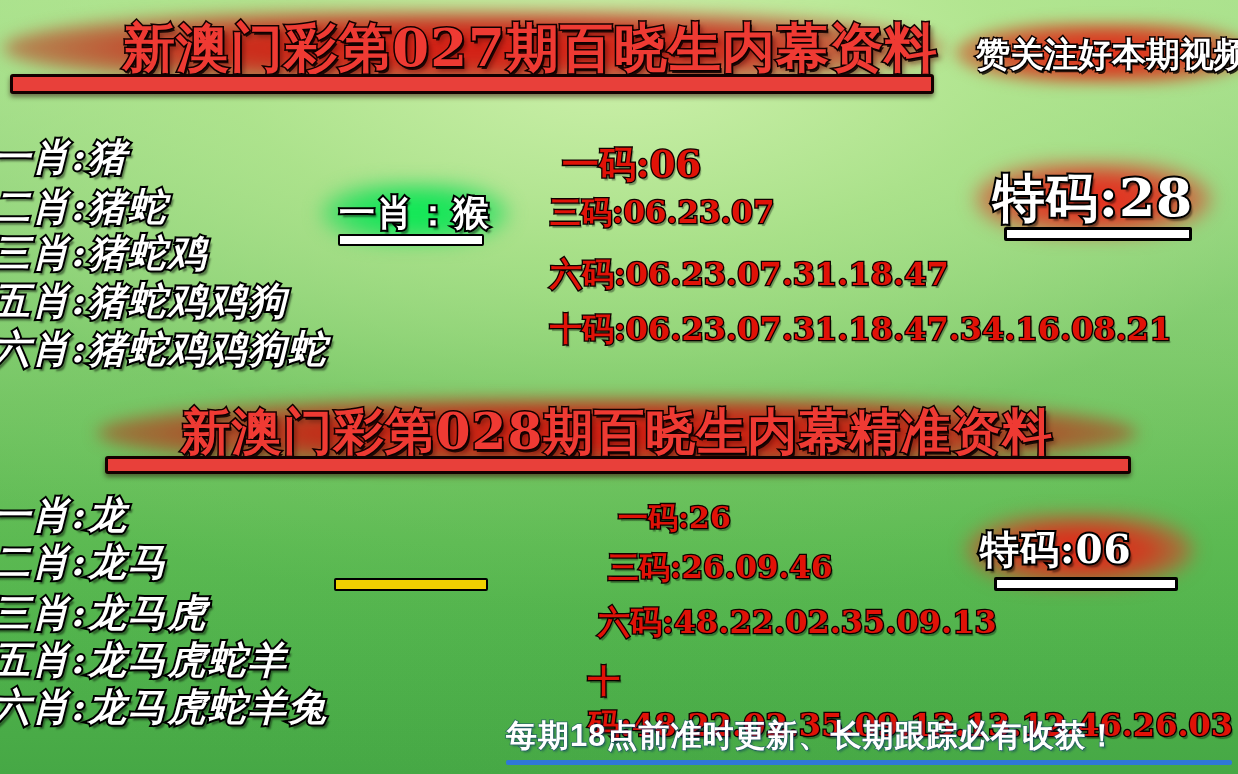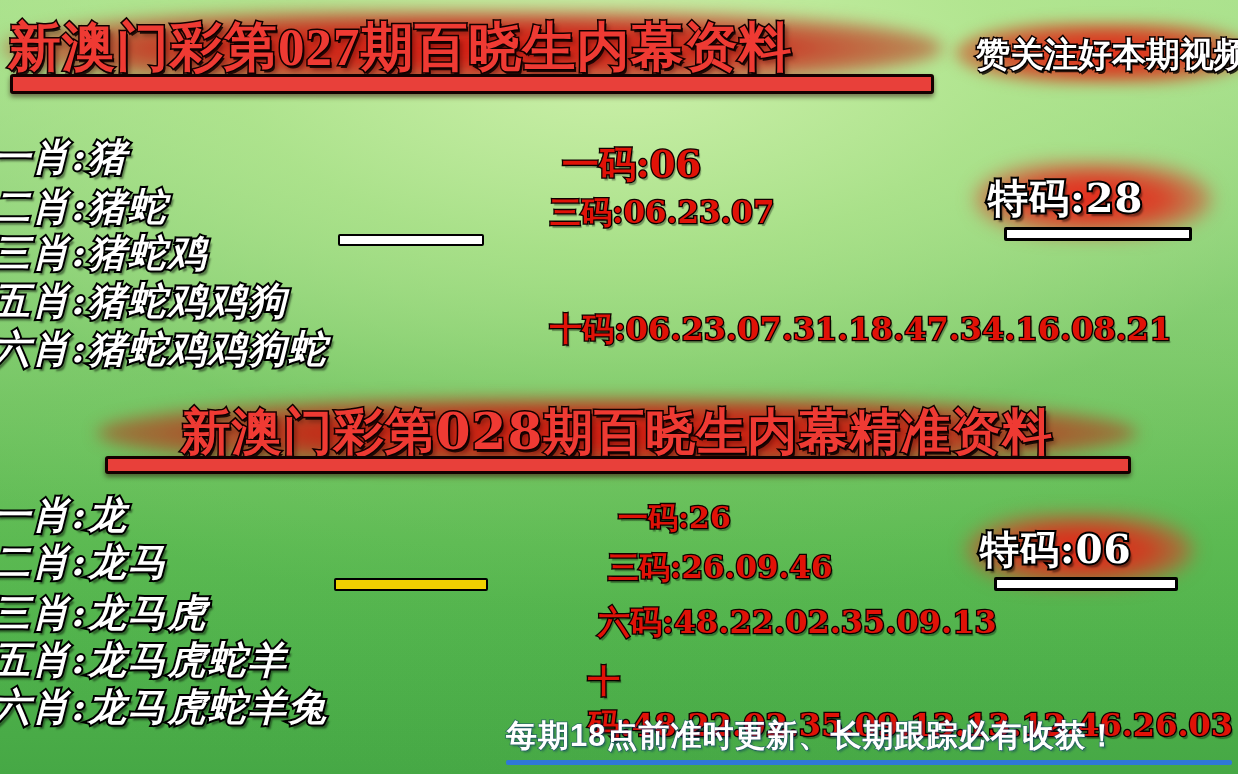--- a/index.html
+++ b/index.html
@@ -211,42 +211,47 @@
     border-radius: 2px;
   }
 </style>
 </head>
 <body>
 
 <div id="stage">
 
   <div class="title-wrap" style="left:8px; top:12px; width:930px; height:72px;">
     <div class="title-glow" style="width:940px; height:74px;"></div>
-    <div class="title-text" style="font-size:53px; line-height:70px; text-align:left; width:930px;font-family:Liberation Serif, serif;">新澳门彩第027期百晓生内幕资料</div>
+    <div class="title-text" style="font-size:53px; line-height:70px; text-align:right; width:930px;">新澳门彩第027期百晓生内幕资料</div>
   </div>
   <div class="title-bar" style="left:10px; top:74px; width:918px; height:14px;"></div>
 
   <div class="promo-glow" style="left:955px; top:22px; width:300px; height:62px;"></div>
   <div class="promo-text" style="left:976px; top:34px; font-size:34px; line-height:40px;">赞关注好本期视频</div>
 
   <div class="zodiac-line" style="left:-8px; top:132px; font-size:38px;">一肖:猪</div>
   <div class="zodiac-line" style="left:-8px; top:182px; font-size:38px;">二肖:猪蛇</div>
   <div class="zodiac-line" style="left:-8px; top:228px; font-size:38px;">三肖:猪蛇鸡</div>
   <div class="zodiac-line" style="left:-8px; top:276px; font-size:38px;">五肖:猪蛇鸡鸡狗</div>
   <div class="zodiac-line" style="left:-8px; top:324px; font-size:38px;">六肖:猪蛇鸡鸡狗蛇</div>
 
+  <div class="pick-wrap" style="left:330px; top:188px; width:170px; height:50px;">
+    <div class="pick-glow green" style="width:190px; height:62px;"></div>
+    <div class="pick-text white" style="font-size:36px; line-height:48px; text-align:center; width:170px;">一肖：猴</div>
+  </div>
   <div class="pick-bar white" style="left:338px; top:234px; width:142px; height:8px;"></div>
 
   <div class="code-line" style="left:562px; top:140px; font-size:37px;">一码:06</div>
   <div class="code-line" style="left:550px; top:192px; font-size:31px;">三码:06.23.07</div>
+  <div class="code-line" style="left:550px; top:253px; font-size:32px;">六码:06.23.07.31.18.47</div>
   <div class="code-line" style="left:550px; top:308px; font-size:32px;">十码:06.23.07.31.18.47.34.16.08.21</div>
 
   <div class="special-wrap" style="left:988px; top:172px; width:210px; height:54px;">
     <div class="special-glow" style="width:238px; height:74px;"></div>
-    <div class="special-text" style="font-size:40px; line-height:52px; text-align:left; width:210px;">特码:28</div>
+    <div class="special-text" style="font-size:52px; line-height:52px; text-align:center; width:210px;">特码:28</div>
   </div>
   <div class="special-bar" style="left:1004px; top:227px; width:182px; height:8px;"></div>
 
   <div class="title-wrap" style="left:102px; top:400px; width:1030px; height:66px;">
     <div class="title-glow" style="width:1040px; height:70px;"></div>
     <div class="title-text" style="font-size:50px; line-height:64px; text-align:center; width:1030px;">新澳门彩第028期百晓生内幕精准资料</div>
   </div>
   <div class="title-bar" style="left:105px; top:456px; width:1020px; height:12px;"></div>
 
   <div class="zodiac-line" style="left:-8px; top:490px; font-size:38px;">一肖:龙</div>

